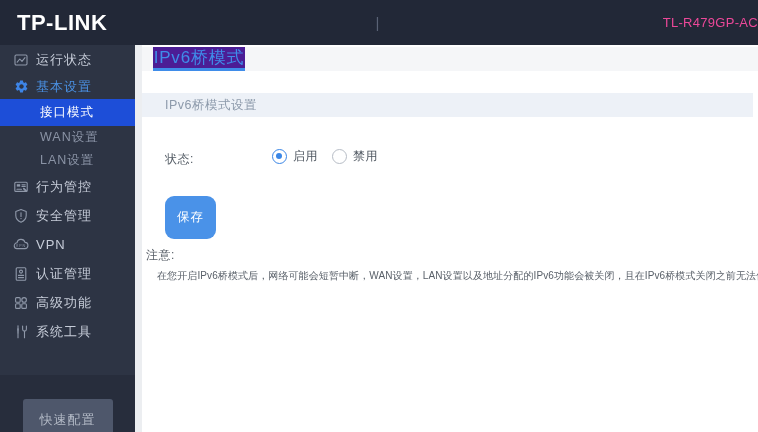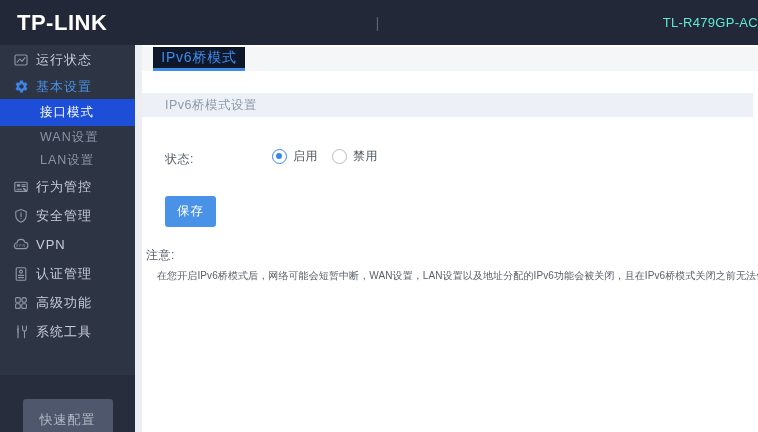--- a/index.html
+++ b/index.html
@@ -3,51 +3,51 @@
 <meta charset="utf-8">
 <style>
   * { margin:0; padding:0; box-sizing:border-box; }
   html,body { width:758px; height:432px; overflow:hidden; }
   body { position:relative; font-family:"Liberation Sans","DejaVu Sans",sans-serif; background:#ffffff; }
 
   
   .topbar { position:absolute; left:0; top:0; width:758px; height:45px; background:#222837; display:flex; align-items:center; z-index:5;justify-content:space-between; }
   .logo { color:#ffffff; font-size:22px; font-weight:bold; letter-spacing:0.5px; margin-left:17px; }
   .logo-sep { color:#5a6275; font-size:15px; margin-left:13px; font-weight:normal; }
-  .model { color:#5eead4; font-size:13px; margin-left:28px; letter-spacing:0.3px; }
+  .model { color:#ec4899; font-size:13px; margin-left:28px; letter-spacing:0.3px; }
 
   
   .sidebar { position:absolute; left:0; top:45px; width:135px; height:387px; background:#2d3444; display:flex; flex-direction:column; }
   .nav-item { display:flex; align-items:center; padding-left:13px; color:#c6ccd8; font-size:13px; letter-spacing:1px; cursor:pointer; flex:0 0 auto; }
   .h29 { height:29px; }
   .h25 { height:25px; }
   .nav-item.blue { color:#4a90e2; }
   .nico { width:16px; height:16px; margin-right:7px; display:flex; align-items:center; justify-content:center; flex:0 0 16px; }
   .nico svg { display:block; }
   .sub-item { height:23px; line-height:23px; padding-left:40px; color:#8a93a5; font-size:12.5px; letter-spacing:1px; cursor:pointer; flex:0 0 auto; }
   .sub-item.selected { height:27px; line-height:27px; background:#1d4ed8; color:#ffffff; }
   .sidebar-bottom { margin-top:auto; height:57px; background:#272d3c; display:flex; justify-content:center; }
   .quick-btn { margin-top:24px; width:90px; height:42px; background:#4e576b; border-radius:3px; color:#b3bac6; font-size:13px; letter-spacing:1px; display:flex; align-items:center; justify-content:center; cursor:pointer; }
 
   
   .gutter { position:absolute; left:135px; top:45px; width:7px; height:387px; background:#eceef1; }
   .tabbar { position:absolute; left:142px; top:47px; width:616px; height:24px; background:#f5f6f8; }
-  .tab { position:absolute; left:11px; top:0; width:92px; height:24px; background:#0f172a; border-bottom:3px solid #3f8ce9; color:#3f8ce9; font-size:14px; letter-spacing:0.8px; display:flex; align-items:center; justify-content:center; cursor:pointer; }
+  .tab { position:absolute; left:11px; top:0; width:92px; height:24px; background:#4c1d95; border-bottom:3px solid #3f8ce9; color:#3f8ce9; font-size:17px; letter-spacing:0.8px; display:flex; align-items:center; justify-content:center; cursor:pointer; }
 
   .panel-header { position:absolute; left:142px; top:93px; width:611px; height:24px; background:#edf1f7; color:#8d9aab; font-size:12.5px; line-height:24px; padding-left:23px; letter-spacing:0.5px; }
 
   .status-label { position:absolute; left:165px; top:151px; font-size:12px; color:#555d66; letter-spacing:0.5px; }
   .radio-group { position:absolute; left:272px; top:148px; display:flex; align-items:center; font-size:12px; color:#4c545e;justify-content:flex-end; }
   .radio { width:15px; height:15px; border-radius:50%; background:#ffffff; border:1px solid #b7bdc6; position:relative; cursor:pointer; flex:0 0 15px; }
   .radio.sel { border:1.5px solid #3a86e6; }
   .radio.sel::after { content:""; position:absolute; left:3px; top:3px; width:6px; height:6px; border-radius:50%; background:#3a86e6; }
   .radio-label { margin-left:6px; letter-spacing:0.5px; cursor:pointer; }
   .radio-gap { width:14px; }
 
-  .save-btn { position:absolute; left:165px; top:196px; width:51px; height:31px; background:#4a92e8; border-radius:3px; color:#ffffff; font-size:12.5px; letter-spacing:1px; display:flex; align-items:center; justify-content:center; cursor:pointer; }
+  .save-btn { position:absolute; left:165px; top:196px; width:51px; height:43px; background:#4a92e8; border-radius:9px; color:#ffffff; font-size:12.5px; letter-spacing:1px; display:flex; align-items:center; justify-content:center; cursor:pointer; }
 
   .note-title { position:absolute; left:146px; top:247px; font-size:12px; color:#596069; letter-spacing:0.5px; }
   .note-body { position:absolute; left:157px; top:269px; width:600px; font-size:10px; color:#596069; white-space:nowrap; letter-spacing:0.1px; }
 </style>
 </head>
 <body>
 
 <div class="topbar">
   <span class="logo">TP-LINK</span>
   <span class="logo-sep">|</span>

